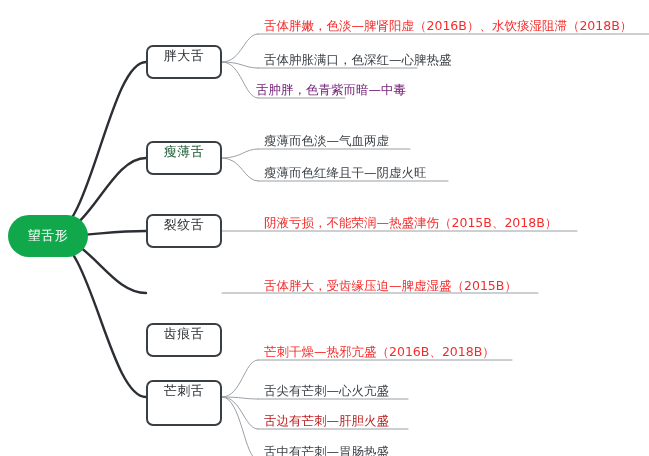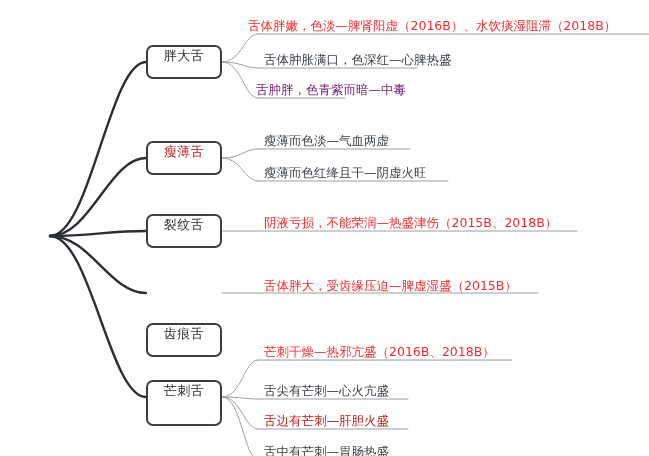--- a/index.html
+++ b/index.html
@@ -96,40 +96,43 @@
       <path d="M 222 397 C 241.8 397 244 360 258 360" fill="none" stroke="#9aa0a6" stroke-width="1" stroke-linecap="round"></path>
       <path d="M 258 360 L 512 360" fill="none" stroke="#9aa0a6" stroke-width="1" stroke-linecap="round"></path>
       <path d="M 222 397 C 241.8 397 244 399 258 399" fill="none" stroke="#9aa0a6" stroke-width="1" stroke-linecap="round"></path>
       <path d="M 258 399 L 408 399" fill="none" stroke="#9aa0a6" stroke-width="1" stroke-linecap="round"></path>
       <path d="M 222 397 C 241.8 397 244 429 258 429" fill="none" stroke="#9aa0a6" stroke-width="1" stroke-linecap="round"></path>
       <path d="M 258 429 L 408 429" fill="none" stroke="#9aa0a6" stroke-width="1" stroke-linecap="round"></path>
       <path d="M 222 397 C 241.8 397 244 460 258 460" fill="none" stroke="#9aa0a6" stroke-width="1" stroke-linecap="round"></path>
       <path d="M 258 460 L 408 460" fill="none" stroke="#9aa0a6" stroke-width="1" stroke-linecap="round"></path>
     </svg>
 
+  <div class="root-node" id="root-node" style="left: 8px; top: 215px; width: 80px; height: 42px; background: rgb(17, 168, 76); color: rgb(255, 255, 255);">
+    <span>望舌形</span>
+  </div>
 
   <div id="branch-layer">
       <div class="branch-node" style="left: 146px; top: 45px; width: 76px; height: 34px; border-color: rgb(58, 63, 68); color: rgb(43, 47, 51);">
         <span>胖大舌</span>
       </div>
-      <div class="branch-node" style="left: 146px; top: 141px; width: 76px; height: 34px; border-color: rgb(58, 63, 68); color: #b91c1c;">
+      <div class="branch-node" style="left: 146px; top: 141px; width: 76px; height: 34px; border-color: rgb(58, 63, 68); color: #14532d;">
         <span>瘦薄舌</span>
       </div>
       <div class="branch-node" style="left: 146px; top: 214px; width: 76px; height: 34px; border-color: rgb(58, 63, 68); color: rgb(43, 47, 51);">
         <span>裂纹舌</span>
       </div>
       <div class="branch-node" style="left: 146px; top: 276px; width: 76px; height: 34px; border-color: rgb(58, 63, 68); color: rgb(43, 47, 51); margin-top: 47px;">
         <span>齿痕舌</span>
       </div>
       <div class="branch-node" style="left: 146px; top: 380px; width: 76px; height: 46px; border-color: rgb(58, 63, 68); color: rgb(43, 47, 51);">
         <span>芒刺舌</span>
       </div>
     </div>
   <div id="leaf-layer">
-      <div class="leaf red" style="left: 246px; top: 17px; color: rgb(245, 43, 43);"><span class="leaf-text">舌体胖嫩，色淡—脾肾阳虚（2016B）、水饮痰湿阻滞（2018B）</span></div>
+      <div class="leaf red" style="left: 262px; top: 17px; color: rgb(245, 43, 43);"><span class="leaf-text">舌体胖嫩，色淡—脾肾阳虚（2016B）、水饮痰湿阻滞（2018B）</span></div>
       <div class="leaf" style="left: 262px; top: 51px; color: rgb(58, 63, 68);"><span class="leaf-text">舌体肿胀满口，色深红—心脾热盛</span></div>
       <div class="leaf" style="left: 254px; top: 81px; color: #701a75;"><span class="leaf-text">舌肿胖，色青紫而暗—中毒</span></div>
       <div class="leaf" style="left: 262px; top: 132px; color: rgb(58, 63, 68);"><span class="leaf-text">瘦薄而色淡—气血两虚</span></div>
       <div class="leaf" style="left: 262px; top: 164px; color: rgb(58, 63, 68);"><span class="leaf-text">瘦薄而色红绛且干—阴虚火旺</span></div>
       <div class="leaf red" style="left: 262px; top: 214px; color: rgb(245, 43, 43);"><span class="leaf-text">阴液亏损，不能荣润—热盛津伤（2015B、2018B）</span></div>
       <div class="leaf red" style="left: 262px; top: 277px; color: rgb(245, 43, 43);"><span class="leaf-text">舌体胖大，受齿缘压迫—脾虚湿盛（2015B）</span></div>
       <div class="leaf red" style="left: 262px; top: 343px; color: rgb(245, 43, 43);"><span class="leaf-text">芒刺干燥—热邪亢盛（2016B、2018B）</span></div>
       <div class="leaf" style="left: 262px; top: 382px; color: rgb(58, 63, 68);"><span class="leaf-text">舌尖有芒刺—心火亢盛</span></div>
       <div class="leaf" style="left: 262px; top: 412px; color: #b91c1c;"><span class="leaf-text">舌边有芒刺—肝胆火盛</span></div>
       <div class="leaf" style="left: 262px; top: 443px; color: rgb(58, 63, 68);"><span class="leaf-text">舌中有芒刺—胃肠热盛</span></div>

